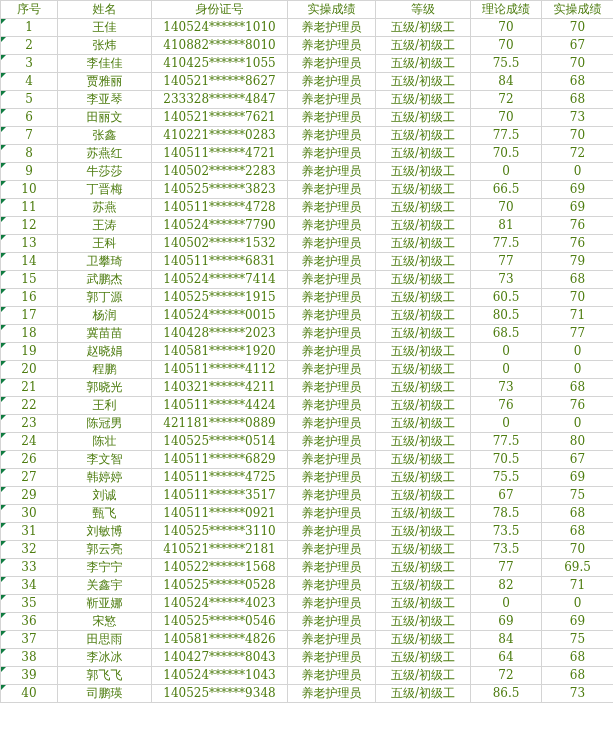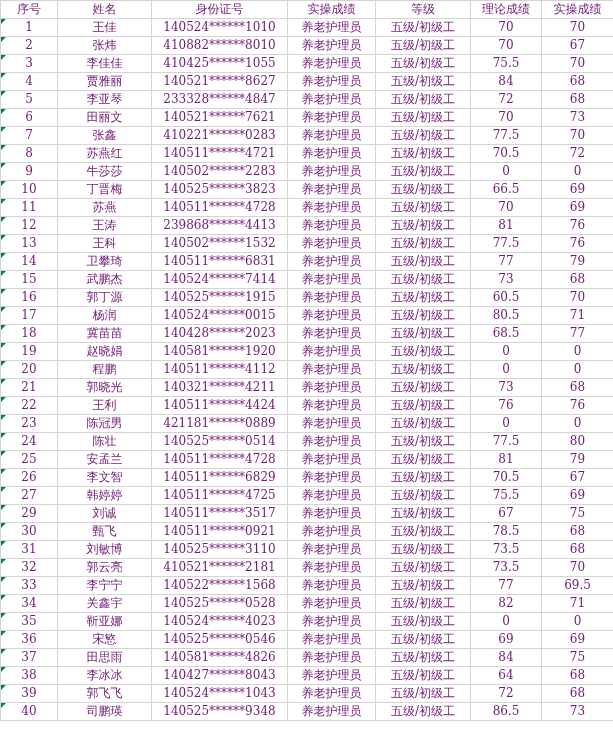--- a/index.html
+++ b/index.html
@@ -11,21 +11,21 @@
     width: 613px;
     height: 739px;
     overflow: hidden;
   }
   table.sheet {
     border-collapse: collapse;
     table-layout: fixed;
     width: 613px;
     font-family: "DejaVu Serif", "Liberation Serif", serif;
     font-size: 12px;
-    color: #701a75;
+    color: #4d7c0f;
   }
   table.sheet th,
   table.sheet td {
     border: 1px solid #d4d4d4;
     height: 17px;
     line-height: 17px;
     padding: 0;
     text-align: center;
     vertical-align: middle;
     white-space: nowrap;
@@ -170,21 +170,21 @@
         <td>苏燕</td>
         <td>140511******4728</td>
         <td>养老护理员</td>
         <td>五级/初级工</td>
         <td>70</td>
         <td>69</td>
       </tr>
       <tr>
         <td><span class="err-tri"></span>12</td>
         <td>王涛</td>
-        <td>239868******4413</td>
+        <td>140524******7790</td>
         <td>养老护理员</td>
         <td>五级/初级工</td>
         <td>81</td>
         <td>76</td>
       </tr>
       <tr>
         <td><span class="err-tri"></span>13</td>
         <td>王科</td>
         <td>140502******1532</td>
         <td>养老护理员</td>
@@ -283,29 +283,20 @@
         <td>0</td>
       </tr>
       <tr>
         <td><span class="err-tri"></span>24</td>
         <td>陈壮</td>
         <td>140525******0514</td>
         <td>养老护理员</td>
         <td>五级/初级工</td>
         <td>77.5</td>
         <td>80</td>
-      </tr>
-      <tr>
-        <td><span class="err-tri"></span>25</td>
-        <td>安孟兰</td>
-        <td>140511******4728</td>
-        <td>养老护理员</td>
-        <td>五级/初级工</td>
-        <td>81</td>
-        <td>79</td>
       </tr>
       <tr>
         <td><span class="err-tri"></span>26</td>
         <td>李文智</td>
         <td>140511******6829</td>
         <td>养老护理员</td>
         <td>五级/初级工</td>
         <td>70.5</td>
         <td>67</td>
       </tr>

